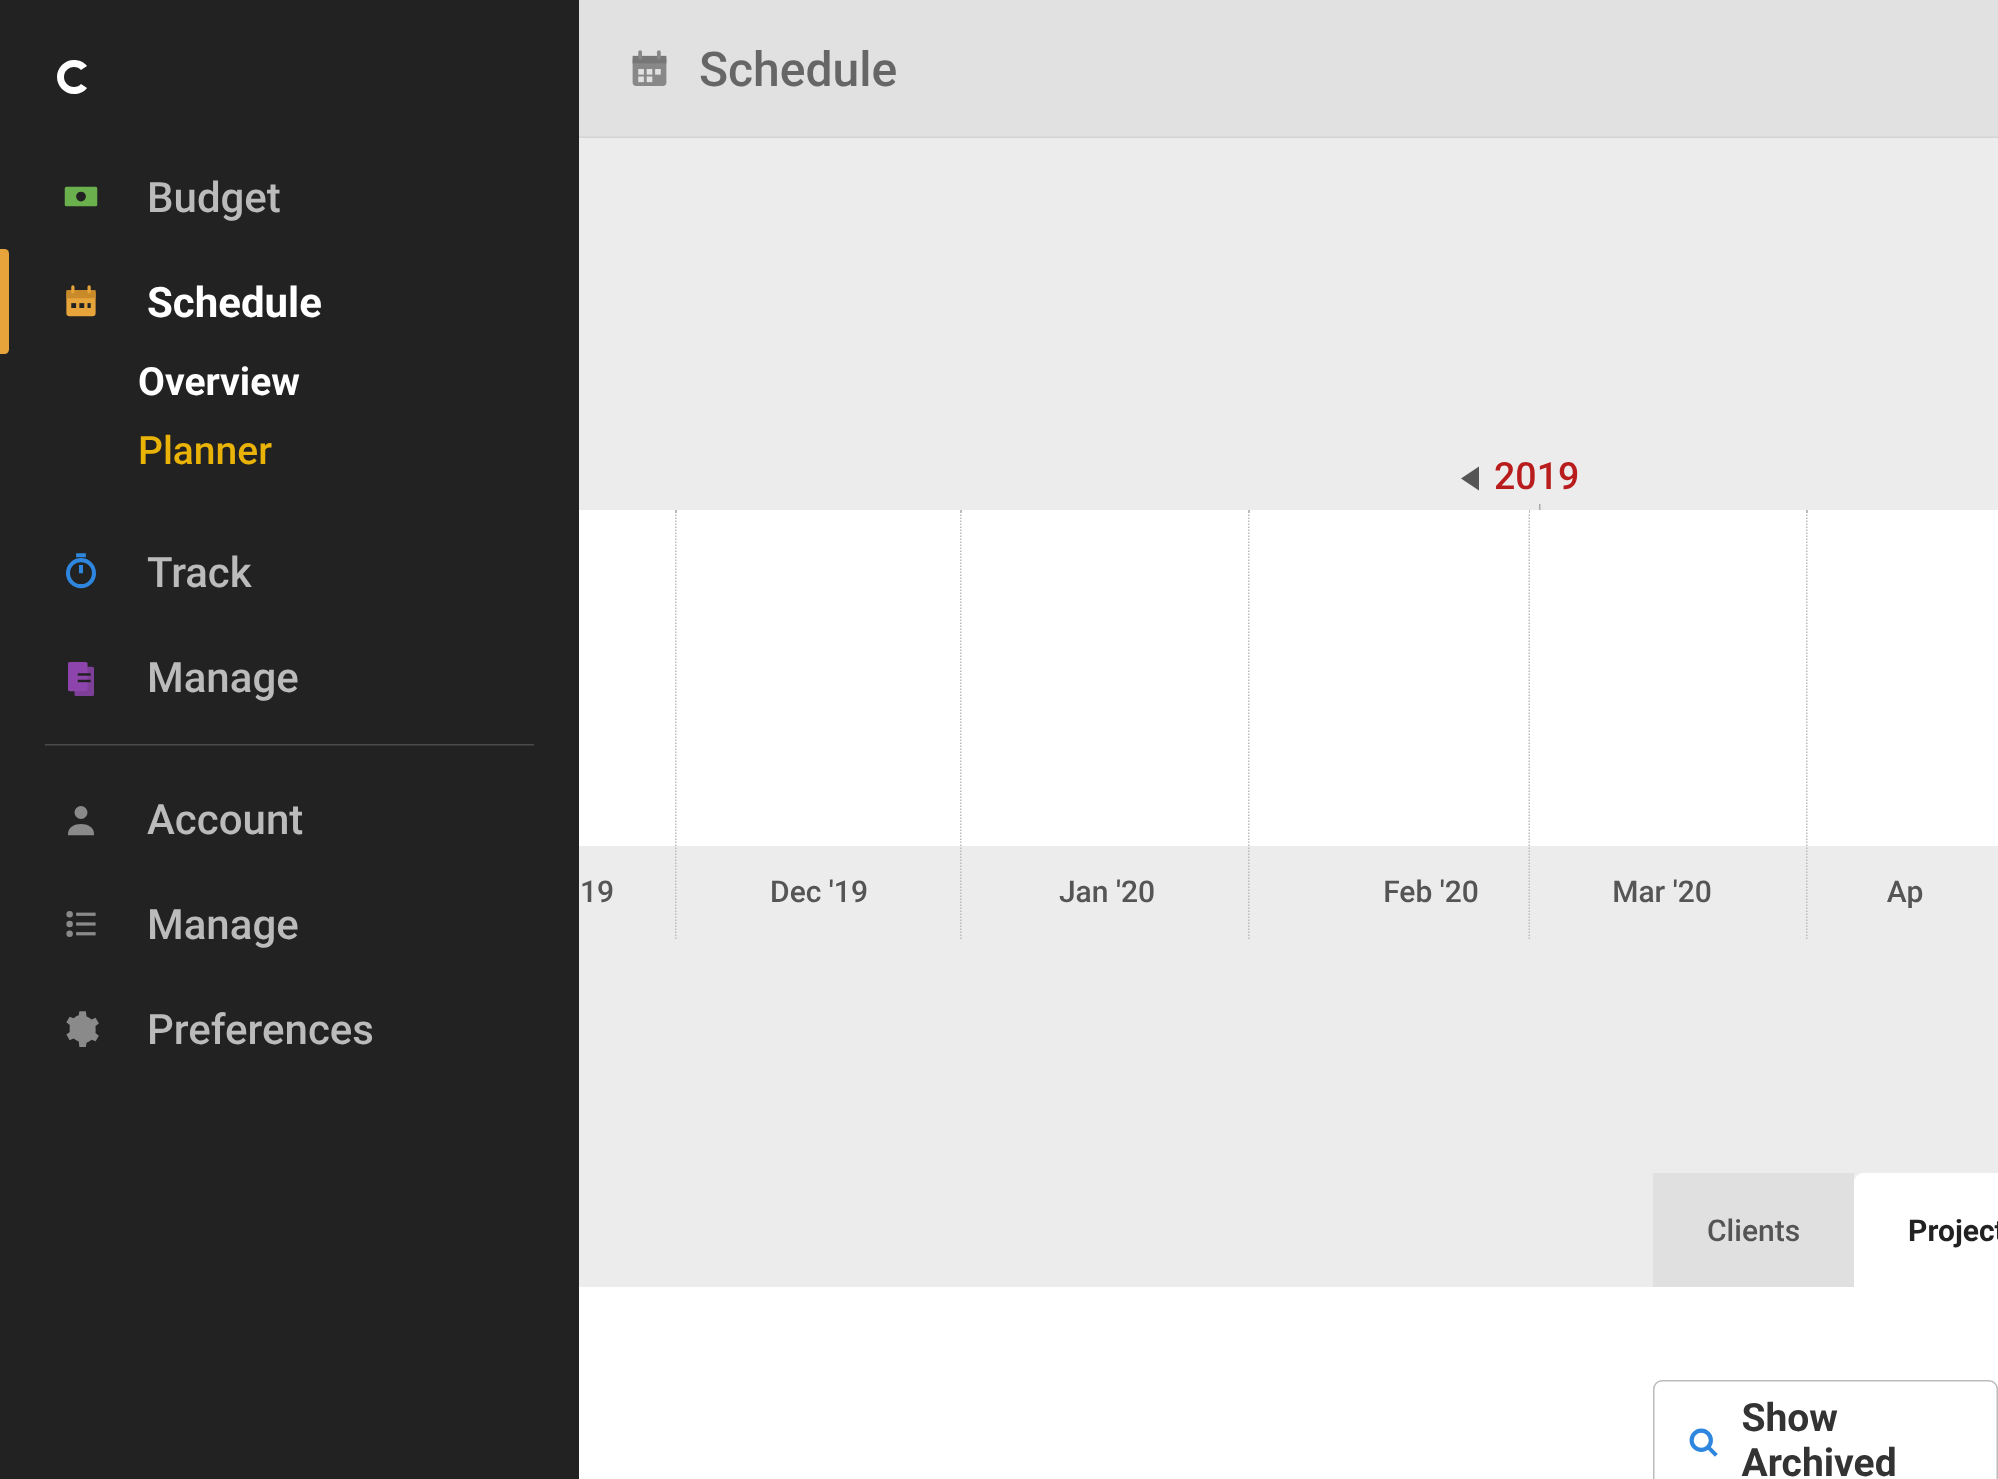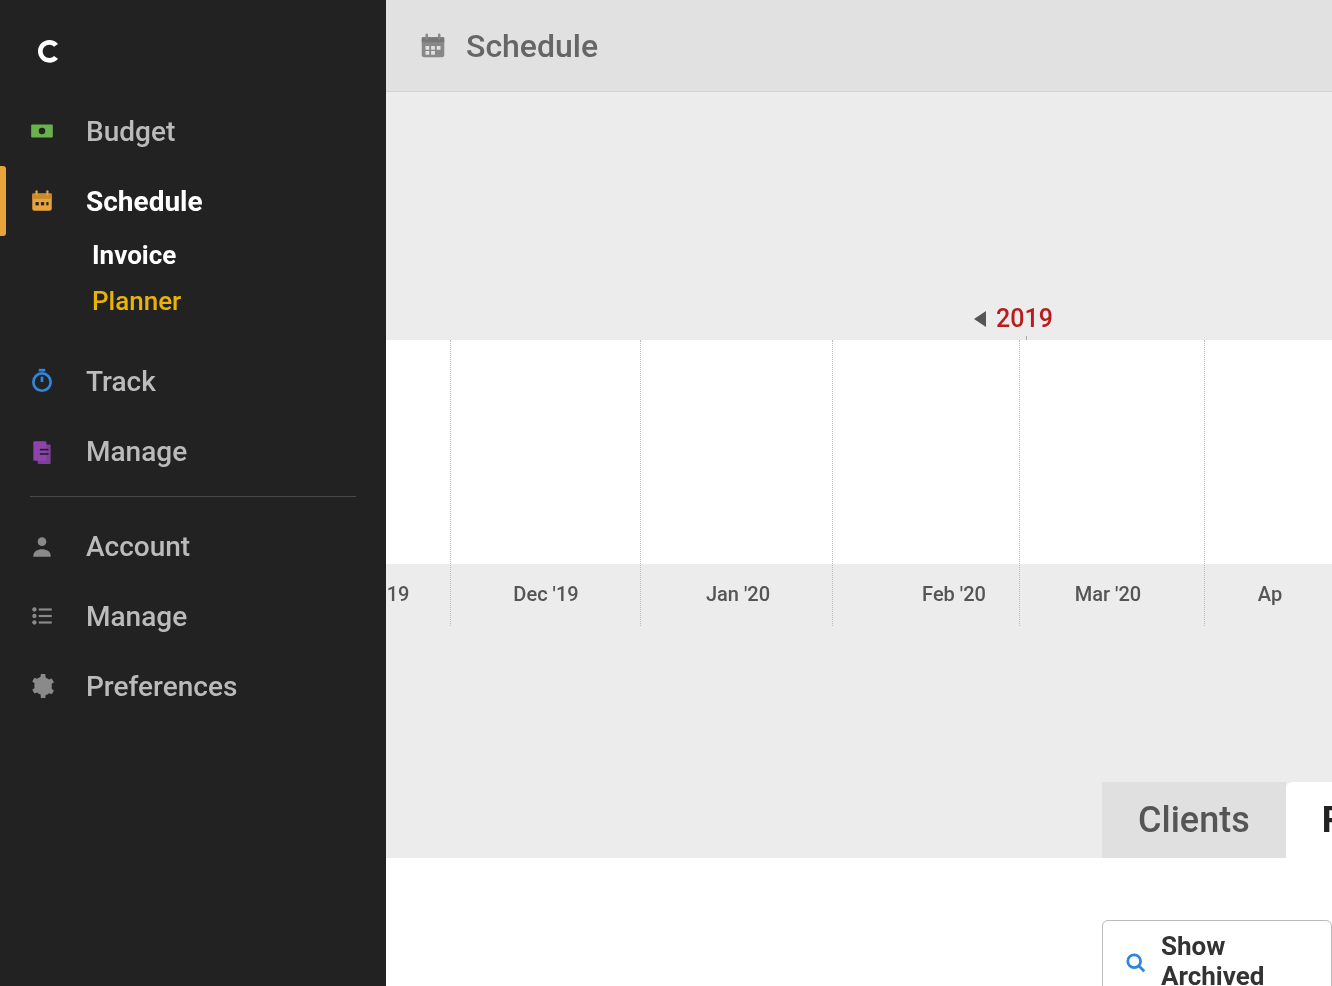--- a/index.html
+++ b/index.html
@@ -2,21 +2,21 @@
 <html><head>
 <meta charset="utf-8">
 <style>
 * { margin:0; padding:0; box-sizing:border-box; }
 html,body { width:1332px; height:986px; font-family:-apple-system,BlinkMacSystemFont,"Segoe UI",Roboto,sans-serif; overflow:hidden; }
 body { display:flex; background:#e6e6e6; }
 
 
 .sidebar { width:386px; height:986px; background:#222; color:#bbb; display:flex; flex-direction:column; padding-top:24px; }
 .logo { width:32px; height:32px; margin:12px 0 28px 34px; color:#fff; }
-.nav-item { display:flex; align-items:center; height:70px; padding-left:28px; cursor:pointer; position:relative; }
+.nav-item { display:flex; align-items:center; height:70px; padding-left:40px; cursor:pointer; position:relative; }
 .nav-item.active { color:#fff; font-weight:700; }
 .nav-item.active::before { content:""; position:absolute; left:0; top:0; bottom:0; width:6px; background:#e7a43b; border-radius:0 3px 3px 0; }
 .nav-item .icon { width:28px; height:28px; margin-right:30px; display:flex; align-items:center; justify-content:center; }
 .nav-item .label { font-size:28px; font-weight:500; }
 .nav-item.active .label { font-weight:700; }
 
 .sub-items { padding-left:92px; margin-top:-4px; margin-bottom:22px; }
 .sub-item { font-size:26px; line-height:46px; color:#eab308; cursor:pointer; font-weight:500;}
 .sub-item.active { color:#fff; font-weight:700; }
 
@@ -35,21 +35,21 @@
 .year-tick { position:absolute; top:244px; left:640px; width:1px; height:20px; background:#aaa; }
 
 .band { position:absolute; top:248px; left:0; right:0; height:224px; background:#fff; }
 .month-grid { position:absolute; top:248px; left:0; right:0; height:286px; }
 .month-col { position:absolute; top:0; bottom:0; border-left:1px dotted #bbb; }
 .month-labels { position:absolute; top:480px; left:0; right:0; height:60px; }
 .month-label { position:absolute; top:10px; transform:translateX(-50%); font-size:20px; color:#555; font-weight:500; white-space:nowrap; }
 
 
 .tabs { position:absolute; top:782px; left:716px; display:flex; height:76px; }
-.tab { padding:0 36px; display:flex; align-items:center; font-size:36px; color:#555; background:#e0e0e0; cursor:pointer; font-weight:500; }
+.tab { padding:0 36px; display:flex; align-items:center; font-size:20px; color:#555; background:#e0e0e0; cursor:pointer; font-weight:500; }
 .tab.active { background:#fff; color:#222; font-weight:700; border-radius:6px 6px 0 0; }
 .below-tabs { position:absolute; top:858px; left:0; right:0; height:128px; background:#fff; }
 
 
 .show-archived { position:absolute; top:920px; left:716px; display:flex; align-items:center; padding:10px 22px; border:1px solid #bbb; border-radius:6px; background:#fff; font-size:26px; font-weight:700; color:#333; cursor:pointer; }
 .show-archived .mag { width:22px; height:22px; margin-right:14px; }
 
 
 .c-green { color:#6ab04c; }
 .c-orange { color:#e7a43b; }
@@ -87,21 +87,21 @@
           <rect x="16" y="2" width="2" height="5" rx="1"></rect>
           <rect x="6" y="13" width="3" height="3" fill="#222"></rect>
           <rect x="11" y="13" width="3" height="3" fill="#222"></rect>
           <rect x="16" y="13" width="2" height="3" fill="#222"></rect>
         </svg>
     </span>
     <span class="label">Schedule</span>
   </div>
 
   <div class="sub-items">
-    <div class="sub-item active">Invoice</div>
+    <div class="sub-item active">Overview</div>
     <div class="sub-item">Planner</div>
   </div>
 
   <div class="nav-item">
     <span class="icon c-blue">
       <svg viewBox="0 0 24 24" width="26" height="26" fill="none" stroke="currentColor" stroke-width="2.5">
           <circle cx="12" cy="13" r="8"></circle>
           <path d="M12 13V8"></path>
           <path d="M9 2h6"></path>
         </svg>

